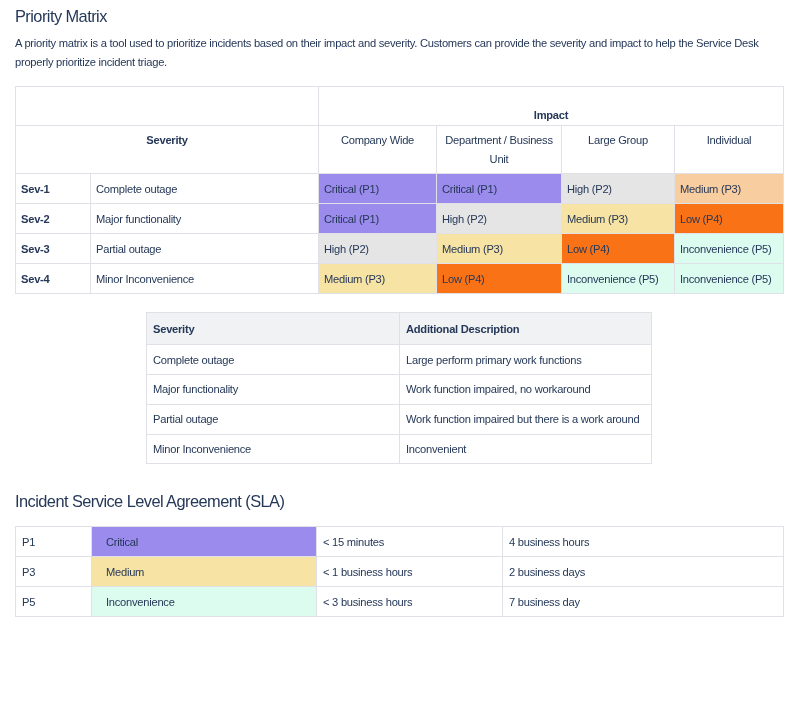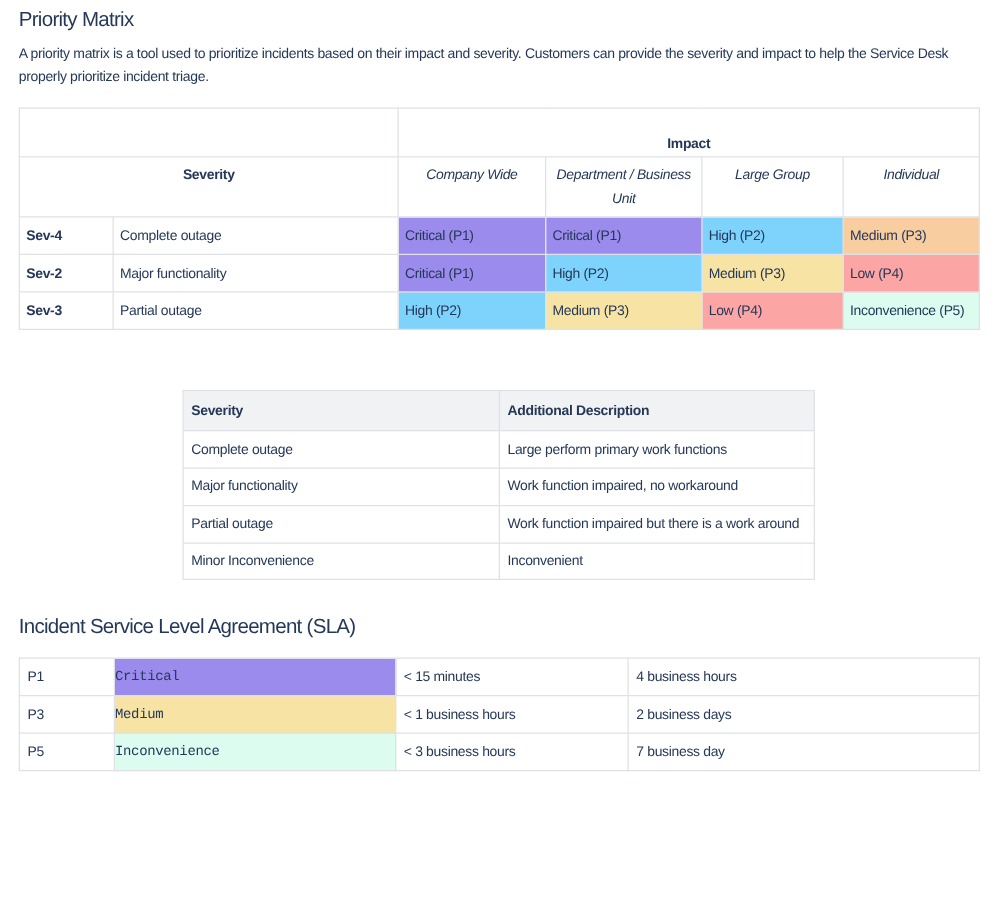--- a/index.html
+++ b/index.html
@@ -50,41 +50,41 @@
     color: #253858;
     vertical-align: middle;
     box-sizing: border-box;
   }
 
   
   #matrix { left: 15px; top: 86px; width: 768px; }
   #matrix th, #matrix td { padding: 0 5px; }
   #matrix th.impact { text-align: center; font-weight: 700; height: 30px; vertical-align: top; padding-top: 19px; line-height: 19px; }
   #matrix th.sev { text-align: center; font-weight: 700; height: 48px; vertical-align: top; padding-top: 5.2px; line-height: 19px; }
-  #matrix th.col { text-align: center; height: 48px; line-height: 19px; padding: 5px 4px 0; vertical-align: top; font-style: italic; }
+  #matrix th.col { text-align: center; height: 48px; line-height: 19px; padding: 5px 4px 0; vertical-align: top; }
   #matrix td { height: 30px; text-align: left; vertical-align: top; padding-top: 6.4px; line-height: 19px; }
   #matrix td.sevlabel { font-weight: 700; }
 
   
   #sevdesc { left: 146px; top: 312px; width: 505px; }
   #sevdesc th, #sevdesc td { padding: 0 6px; text-align: left; }
   #sevdesc th { background: #f1f2f4; font-weight: 700; height: 32px; vertical-align: top; padding-top: 6.7px; line-height: 19px; }
   #sevdesc td { height: 29.85px; vertical-align: top; padding-top: 5.6px; line-height: 19px; }
 
   
   #sla { left: 15px; top: 526px; width: 768px; }
   #sla th, #sla td { padding: 0 6px; text-align: left; }
   #sla th { font-weight: 700; height: 30px; vertical-align: top; padding-top: 5.6px; line-height: 19px; }
   #sla td { height: 30px; vertical-align: top; padding-top: 5.6px; line-height: 19px; }
-  #sla td.levelcell { padding-left: 0; font-family: Liberation Mono, monospace; }
+  #sla td.levelcell { padding-left: 14px; }
 
   .c-critical { background: #9b8bec; }
-  .c-high     { background: #7dd3fc; }
+  .c-high     { background: #e5e5e5; }
   .c-medium   { background: #f7e3a3; }
-  .c-low      { background: #fca5a5; }
+  .c-low      { background: #f97316; }
   .c-inconv   { background: #dcfcef; }
   .c-orange   { background: #f8cda0; }
 </style>
 </head>
 <body>
 
 <div class="page">
   <h2 class="section-title" id="title1" style="left:15px; top:6.5px;">Priority Matrix</h2>
   <p class="intro" style="left:15px; top:34px;">A priority matrix is a tool used to prioritize incidents based on their impact and severity. Customers can provide the severity and impact to help the Service Desk properly prioritize incident triage.</p>
 
@@ -103,41 +103,49 @@
           <th class="impact" colspan="4">Impact</th>
         </tr>
         <tr>
           <th class="sev" colspan="2">Severity</th>
           <th class="col">Company Wide</th>
           <th class="col">Department / Business Unit</th>
           <th class="col">Large Group</th>
           <th class="col">Individual</th>
         </tr>
         <tr>
-          <td class="sevlabel">Sev-4</td>
+          <td class="sevlabel">Sev-1</td>
           <td class="sevtext">Complete outage</td>
           <td class="c-critical">Critical (P1)</td>
           <td class="c-critical">Critical (P1)</td>
           <td class="c-high">High (P2)</td>
           <td class="c-orange">Medium (P3)</td>
         </tr>
         <tr>
           <td class="sevlabel">Sev-2</td>
           <td class="sevtext">Major functionality</td>
           <td class="c-critical">Critical (P1)</td>
           <td class="c-high">High (P2)</td>
           <td class="c-medium">Medium (P3)</td>
           <td class="c-low">Low (P4)</td>
         </tr>
         <tr>
           <td class="sevlabel">Sev-3</td>
           <td class="sevtext">Partial outage</td>
           <td class="c-high">High (P2)</td>
           <td class="c-medium">Medium (P3)</td>
           <td class="c-low">Low (P4)</td>
+          <td class="c-inconv">Inconvenience (P5)</td>
+        </tr>
+        <tr>
+          <td class="sevlabel">Sev-4</td>
+          <td class="sevtext">Minor Inconvenience</td>
+          <td class="c-medium">Medium (P3)</td>
+          <td class="c-low">Low (P4)</td>
+          <td class="c-inconv">Inconvenience (P5)</td>
           <td class="c-inconv">Inconvenience (P5)</td>
         </tr>
       </tbody>
   </table>
 
   <table id="sevdesc">
     <colgroup>
         <col style="width:253px">
         <col style="width:252px">
       </colgroup>

